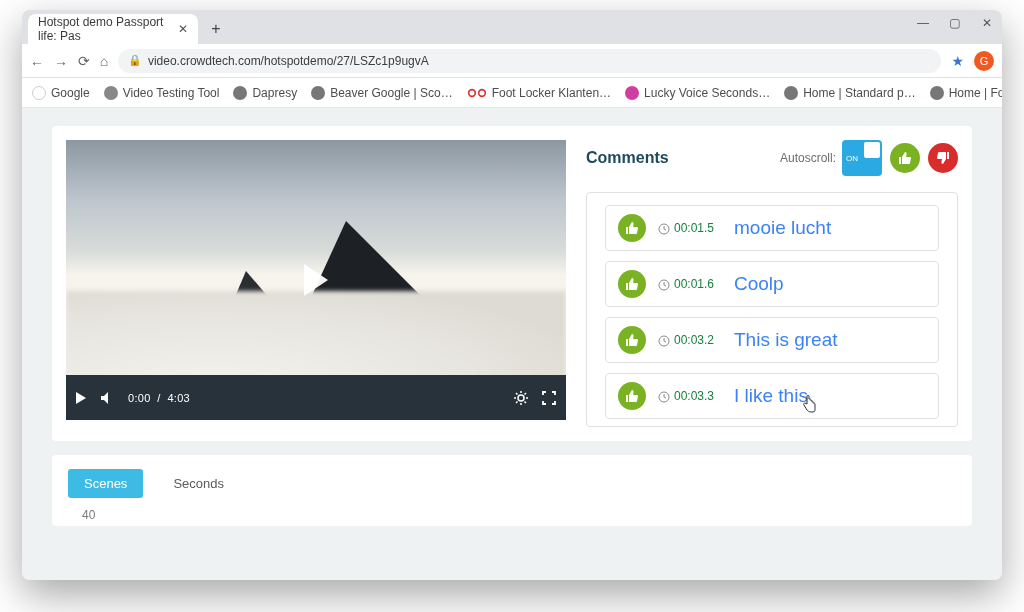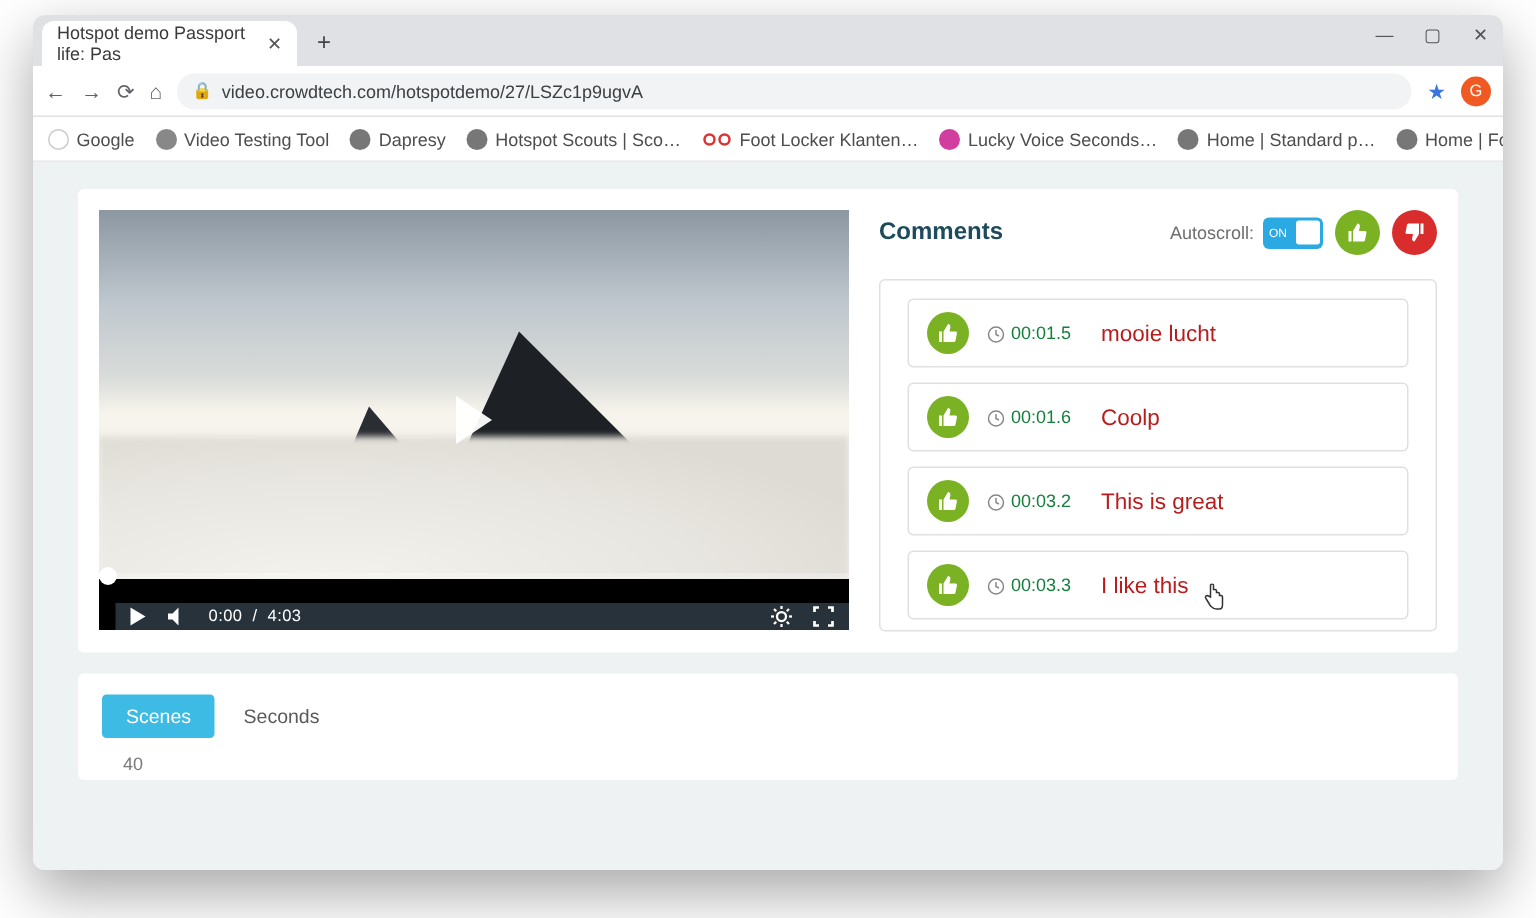--- a/index.html
+++ b/index.html
@@ -57,62 +57,62 @@
     border-bottom:120px solid #1d2024;}
   .mountain2 { position:absolute; bottom:45px; left:30%; width:0;height:0;
     border-left:30px solid transparent; border-right:60px solid transparent;
     border-bottom:70px solid #2a2d31;}
   .clouds{position:absolute;bottom:0;left:0;right:0;height:95px;
     background:radial-gradient(ellipse at 30% 100%, #f4f2ed 0%, #e8e6e0 50%, #dedbd4 80%);
     filter:blur(2px);}
   .playoverlay{position:absolute;top:50%;left:50%;transform:translate(-50%,-50%);}
   .playoverlay .tri{width:0;height:0;border-left:24px solid rgba(255,255,255,0.95);
     border-top:16px solid transparent;border-bottom:16px solid transparent;}
-  .controls{position:absolute;bottom:0;left:11px;right:0;height:18px;background:#28323b;
+  .controls{position:absolute;bottom:0;left:0;right:0;height:45px;background:#28323b;
     display:flex;align-items:center;padding:0 10px;color:#fff;font-size:11px;gap:14px;}
   .controls .play-tri{width:0;height:0;border-left:10px solid #fff;
     border-top:6px solid transparent;border-bottom:6px solid transparent;}
   .controls .vol{width:14px;height:14px;}
   .controls .time{letter-spacing:0.3px;}
   .controls .spacer{flex:1;}
   .controls .gear,.controls .full{width:14px;height:14px;display:flex;align-items:center;justify-content:center;}
   .progress{position:absolute;bottom:34px;left:0;right:0;height:4px;background:rgba(255,255,255,0.25);}
   .progress .thumb{position:absolute;left:0;top:-4px;width:12px;height:12px;background:#fff;border-radius:50%;}
 
   
   .comments { flex:1; min-width: 0;}
   .chead{display:flex;align-items:center;margin-bottom:16px;}
   .chead h2{font-size:16px;font-weight:700;color:#1e4a5d;}
   .chead .hspacer{flex:1;}
   .chead .as-label{font-size:12px;color:#6d6d6d;margin-right:6px;}
-  .toggle{width:40px;height:21px;background:#2aa9e2;border-radius:4px;position:relative;
+  .toggle{width:40px;height:36px;background:#2aa9e2;border-radius:4px;position:relative;
           display:inline-flex;align-items:center;padding:0 4px;color:#fff;font-size:8px;}
   .toggle .knob{position:absolute;right:2px;top:2px;width:16px;height:16px;background:#fff;border-radius:2px;}
   .circle-btn{width:30px;height:30px;border-radius:50%;margin-left:8px;
     display:flex;align-items:center;justify-content:center;color:#fff;}
   .circle-btn.up{background:#7bb224;}
   .circle-btn.down{background:#d92c2c;}
   .thumb-ico{width:14px;height:14px;}
 
   .clist{border:1px solid #e0e0e0;border-radius:4px;padding:12px 18px;position:relative;
          max-height:235px;overflow-y:scroll;}
   .clist::-webkit-scrollbar{width:10px;}
   .clist::-webkit-scrollbar-thumb{background:#c5c5c5;border-radius:5px;}
   .clist::-webkit-scrollbar-track{background:#f0f0f0;}
   .citem{border:1px solid #e0e0e0;border-radius:4px;padding:8px 12px;margin-bottom:10px;
          display:flex;align-items:center;gap:12px;}
   .citem .tbadge{width:28px;height:28px;border-radius:50%;background:#7bb224;
     display:flex;align-items:center;justify-content:center;color:#fff;flex-shrink:0;}
   .citem .ts{display:flex;align-items:flex-end;gap:4px;color:#15803d;font-size:12px;min-width:64px;}
-  .citem .txt{font-size:15px;color:#b91c1c;}
+  .citem .txt{font-size:19px;color:#3b82f6;}
   .cursor{position:absolute;bottom:10px;left:58%;font-size:14px;color:#222;}
 
   
   .tabspanel{background:#fff;border-radius:4px;margin-top:14px;padding:14px 16px 4px;}
-  .tabspanel .tabs{display:flex;gap:3px;align-items:center;}
+  .tabspanel .tabs{display:flex;gap:14px;align-items:center;}
   .tabspanel .tabbtn{padding:7px 16px;font-size:13px;border-radius:3px;color:#5a5a5a;}
   .tabspanel .tabbtn.active{background:#3dbbe4;color:#fff;}
   .tabspanel .val{font-size:12px;color:#7a7a7a;margin:10px 0 0 14px;}
 </style>
 </head>
 <body>
 
 <div class="chrome-window">
 
   <div class="tabbar">
@@ -149,21 +149,21 @@
     <div class="bk">
         <span class="favicon e"></span>
         <span>Video Testing Tool</span>
       </div>
     <div class="bk">
         <span class="favicon earth"></span>
         <span>Dapresy</span>
       </div>
     <div class="bk">
         <span class="favicon earth"></span>
-        <span>Hotspot Scouts | Sco…</span>
+        <span>Beaver Google | Sco…</span>
       </div>
     <div class="bk">
         <span class="favicon oo"><svg viewBox="0 0 24 14">
             <circle cx="6" cy="7" r="4" fill="none" stroke="#d33" stroke-width="2"></circle>
             <circle cx="18" cy="7" r="4" fill="none" stroke="#d33" stroke-width="2"></circle>
           </svg></span>
         <span>Foot Locker Klanten…</span>
       </div>
     <div class="bk">
         <span class="favicon h"></span>

